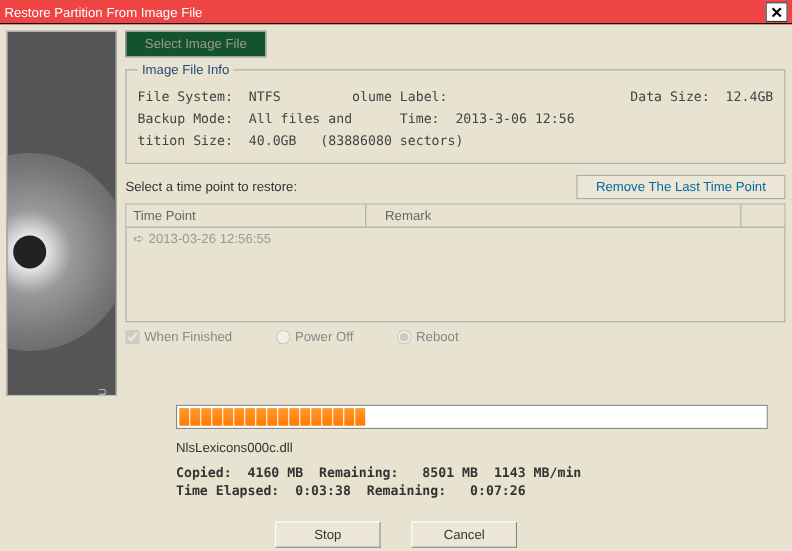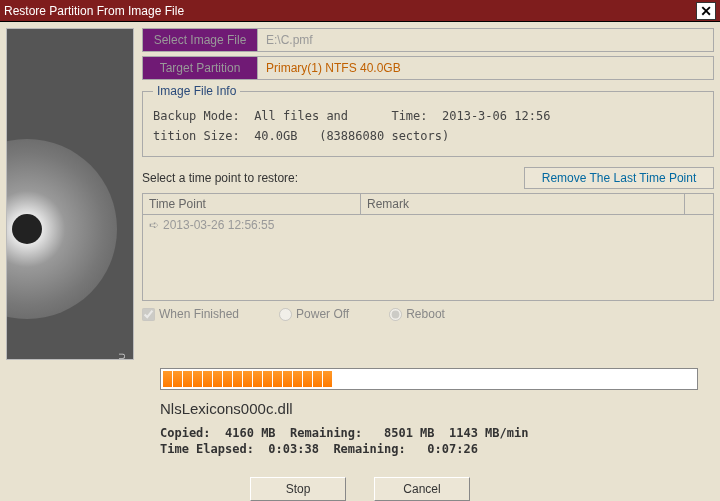--- a/index.html
+++ b/index.html
@@ -1,46 +1,46 @@
 <!DOCTYPE html>
 <html><head>
 <meta charset="utf-8">
 <style>
 * { box-sizing: border-box; margin: 0; padding: 0; font-family: "SimSun", "MS Sans Serif", sans-serif; font-size: 12px; }
 body { background: #e8e2d0; width: 720px; height: 501px; overflow: hidden; }
-.titlebar { background: #7f1d1d; height: 22px; display: flex; align-items: center; padding: 0 4px; color: #fff; border-bottom: 1px solid #000; }
+.titlebar { background: #ef4444; height: 22px; display: flex; align-items: center; padding: 0 4px; color: #fff; border-bottom: 1px solid #000; }
 .titlebar .title { flex: 1; font-size: 12px; }
 .closebtn { width: 20px; height: 18px; background: #fff; border: 1px solid #333; display: flex; align-items: center; justify-content: center; cursor: pointer; color:#000; font-weight:bold; font-size:14px; line-height:14px;}
 .content { display: flex; padding: 6px 6px 0 6px; }
 .left-img { width: 128px; height: 332px; border: 1px solid #bbb; background: #555; position:relative; overflow:hidden; }
 .right { flex: 1; padding-left: 8px; }
 .row { display: flex; align-items: center; margin-bottom: 4px; }
-.btnlike { border: 1px solid #aaa; background: #701a75; padding: 4px 8px; color: #999; width: 116px; text-align: center; font-size:12px; }
+.btnlike { border: 1px solid #aaa; background: #14532d; padding: 4px 8px; color: #999; width: 128px; text-align: center; font-size:12px; }
 .vlabel { border: 1px solid #aaa; border-left: 0; flex: 1; padding: 4px 8px; color: #999; }
 .target-val { color: #c06000; }
 fieldset { border: 1px solid #aaa; padding: 8px 10px 10px 10px; margin-top:2px; }
 legend { color: #2a4a7a; padding: 0 4px; }
 .infotext { color: #444; line-height: 20px; white-space: pre; font-family: monospace, "SimSun"; font-size:12px; }
 .select-row { display:flex; align-items:center; margin-top:10px; }
 .select-label { color:#333; flex:1; font-size:12px;}
 .rmbtn { border:1px solid #aaa; background:#ece6d6; color:#0369a1; padding:3px 8px; width:190px; text-align:center; }
 .grid { border:1px solid #aaa; margin-top:4px; height:108px; background:#e8e2d0; }
-.gridhead { display:flex; background:#e8e2d0; border-bottom:1px solid #aaa; }
+.gridhead { display:flex; background:#e8e2d0; border-bottom:1px solid #aaa;gap:11px; }
 .gridhead div { padding:3px 6px; color:#666; border-right:1px solid #aaa; font-size:12px;}
 .gh1 { width:218px; }
 .gh2 { flex:1; }
 .gh3 { width:28px; border-right:0 !important; }
 .gridbody { padding:3px 6px; color:#999; display:flex; align-items:center; gap:4px;}
 .arrow { display:inline-block; width:10px;}
 .radios { display:flex; align-items:center; gap:40px; margin-top:6px; color:#888; font-size:12px;}
 .radios label { display:flex; align-items:center; gap:4px; }
 .progress-wrap { margin: 8px 14px 0 14px; }
 .progress-outer { border:1px solid #888; height:22px; background:#fff; padding:2px; display:flex; gap:1px; }
 .pseg { width:9px; height:16px; background: linear-gradient(#ff9a2a,#ff7a00); }
-.status { color:#333; margin:10px 14px 0 14px; font-size:15px;}
+.status { color:#333; margin:10px 14px 0 14px; font-size:12px;}
 .stats { color:#333; margin:8px 14px 0 14px; white-space:pre; font-family: monospace, "SimSun"; font-size:12px; line-height:16px;}
 .footer { display:flex; justify-content:center; gap:28px; margin-top:20px; }
 .footer button { width:96px; height:24px; background:#ece6d6; border:1px solid #888; border-top-color:#fff; border-left-color:#fff; cursor:pointer; color:#333; font-size:12px;}
 .disk-circle { position:absolute; border-radius:50%; }
 </style>
 </head>
 <body>
 
 <div class="titlebar">
   <span class="title">Restore Partition From Image File</span>
@@ -50,29 +50,25 @@
 <div class="content">
   <div class="left-img">
     <div class="disk-circle" style="width:180px;height:180px;left:-70px;top:110px;background:radial-gradient(circle,#eee 10%,#999 30%,#777 60%,#555);"></div>
     <div class="disk-circle" style="width:30px;height:30px;left:5px;top:185px;background:#222;"></div>
     <div style="position:absolute;bottom:6px;right:6px;color:#ccc;font-size:9px;transform:rotate(-90deg);transform-origin:right bottom;">PARTITIONGURU</div>
   </div>
 
   <div class="right">
     <div class="row">
       <div class="btnlike">Select Image File</div>
-      <div class="vlabel">E:\C.pmf</div>
-    </div>
-    <div class="row">
-      <div class="btnlike">Target Partition</div>
-      <div class="vlabel target-val">Primary(1) NTFS 40.0GB</div>
     </div>
 
     <fieldset>
       <legend>Image File Info</legend>
+      <div class="infotext">File System:  NTFS         olume Label:                       Data Size:  12.4GB</div>
       <div class="infotext">Backup Mode:  All files and      Time:  2013-3-06 12:56</div>
       <div class="infotext">tition Size:  40.0GB   (83886080 sectors)</div>
     </fieldset>
 
     <div class="select-row">
       <div class="select-label">Select a time point to restore:</div>
       <div class="rmbtn">Remove The Last Time Point</div>
     </div>
 
     <div class="grid">

